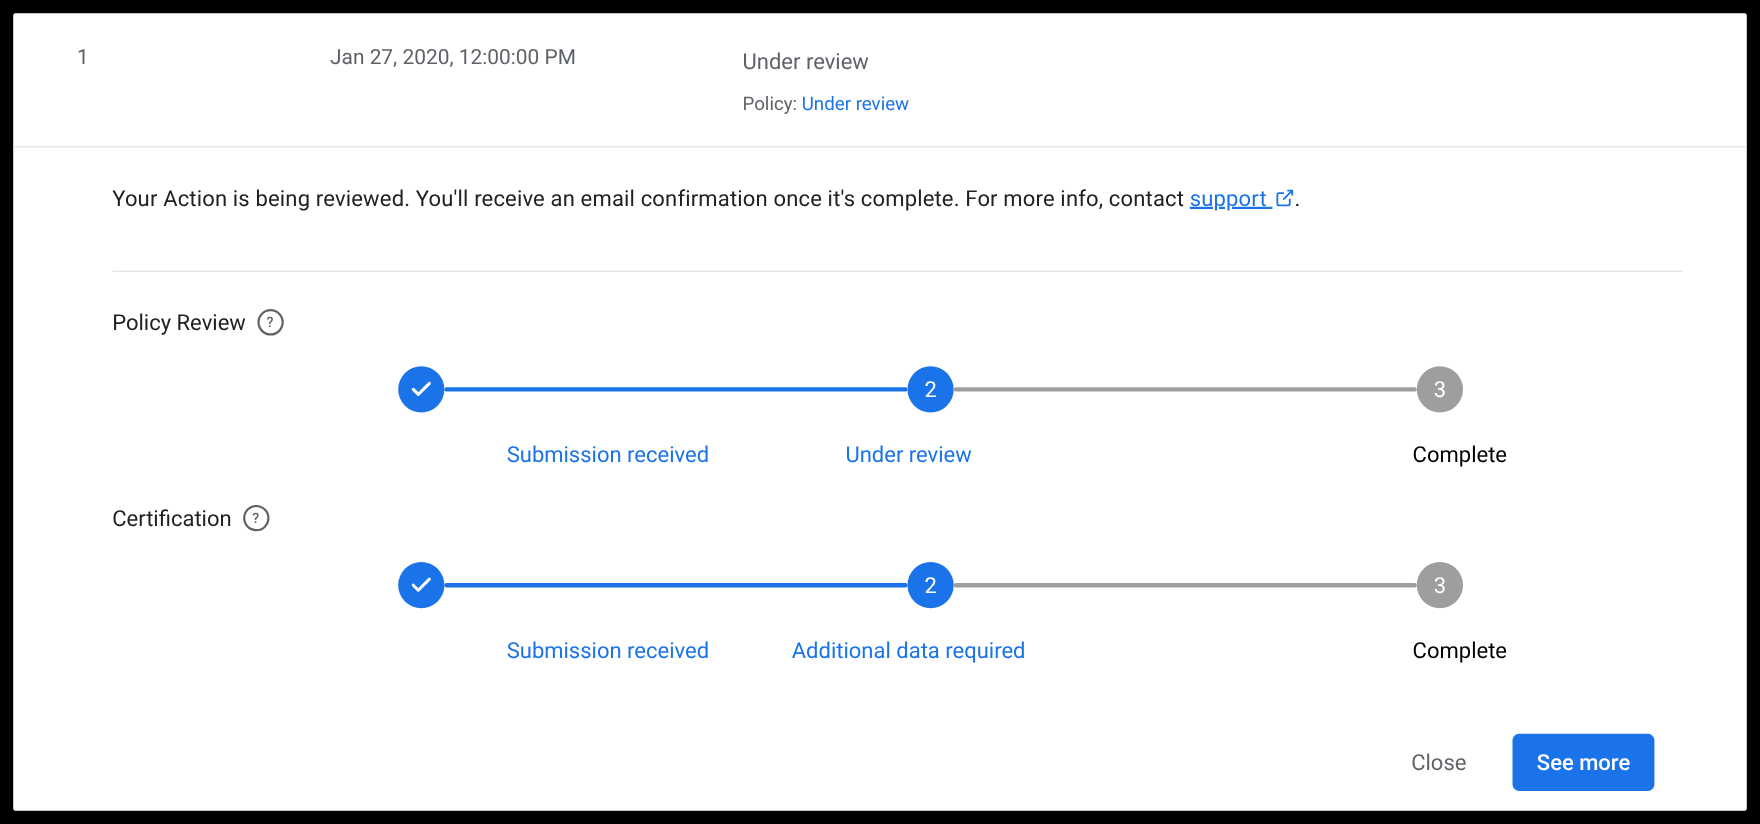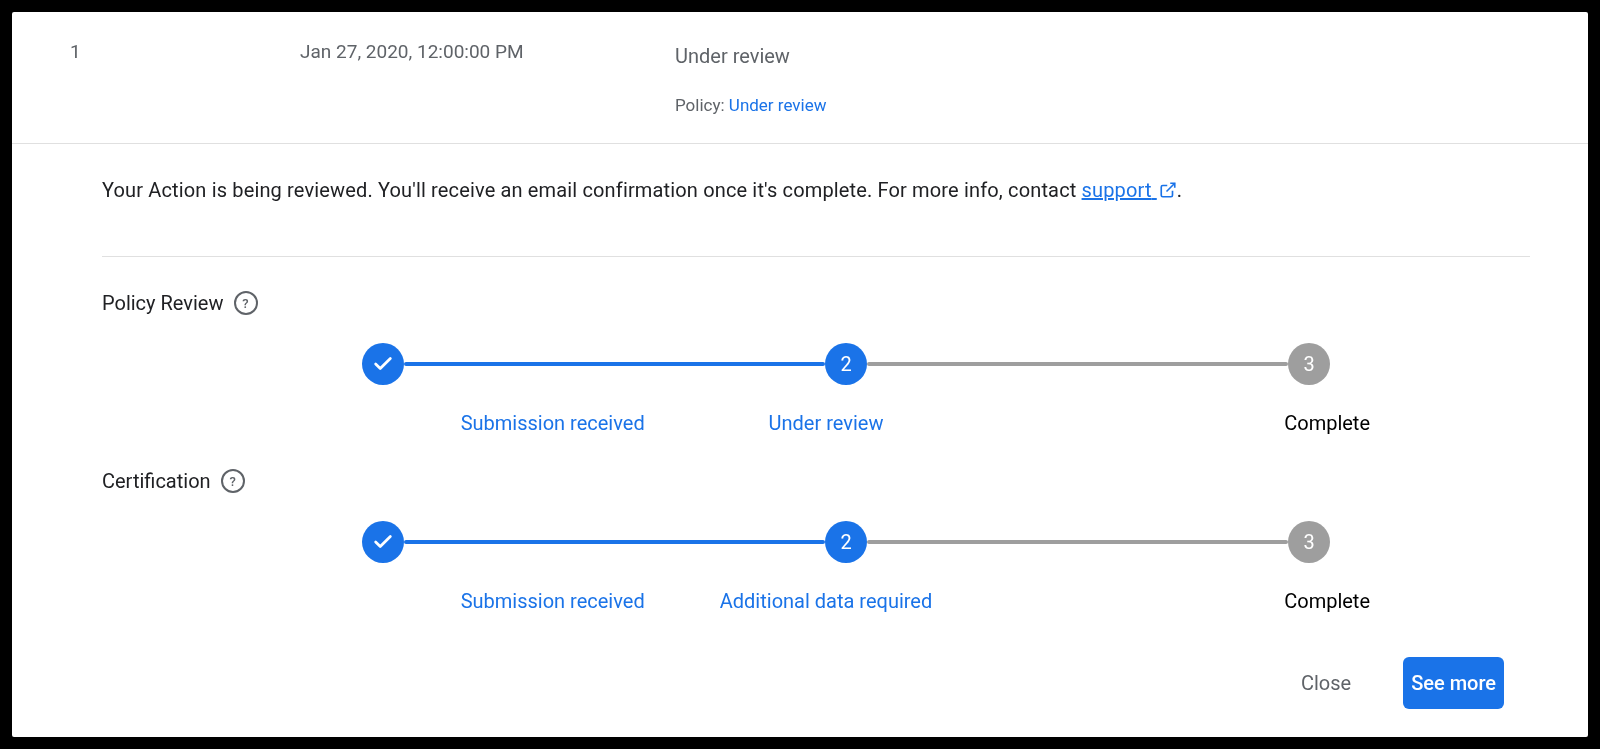--- a/index.html
+++ b/index.html
@@ -28,21 +28,21 @@
     padding: 28px 20px 24px 58px;
     border-bottom: 1px solid #e0e0e0;
     color: #5f6368;
     font-size: 19px;
   }
   .row .col-id   { width: 230px; }
   .row .col-date { width: 375px; }
   .row .col-email{ width: 370px; }
   .row .col-status { flex: 1; line-height: 1.6; }
   .status-line1 { color: #5f6368; font-size: 20px; }
-  .status-line2 { font-size: 17px; margin-top: 20px; }
+  .status-line2 { font-size: 17px; margin-top: 10px; }
   .status-line3 { font-size: 17px; margin-top: 2px; }
   .blue-link { color: #1a73e8; text-decoration: none; }
   .blue-underline { color: #1a73e8; text-decoration: underline; }
 
   .body {
     padding: 34px 58px 24px 90px;
   }
   .notice {
     font-size: 20px;
     color: #202124;
@@ -116,42 +116,42 @@
     font-size: 20px;
   }
   .step-label.blue { color: #1a73e8; }
   .step-label.grey { color: #000000; }
   .step-label.first { text-align: right; margin-left: -80px; }
   .step-label.mid   { text-align: center; }
   .step-label.last  { text-align: right; margin-right: -40px; }
 
   .footer {
     position: absolute;
-    bottom: 28px;
+    bottom: 18px;
     right: 84px;
     display: flex;
     align-items: center;
-    gap: 46px;
+    gap: 36px;
   }
   .btn-text {
     background: none;
     border: none;
     font-size: 20px;
     color: #5f6368;
     cursor: pointer;
     padding: 10px 6px;
     font-family: inherit;
   }
   .btn-filled {
     background: #1a73e8;
     border: none;
     color: #fff;
     font-size: 20px;
     font-weight: 500;
-    padding: 14px 8px;
+    padding: 14px 22px;
     border-radius: 6px;
     cursor: pointer;
     font-family: inherit;
     text-align: right;
   }
   .check-svg { width: 22px; height: 22px; }
 </style>
 </head>
 <body>
 

